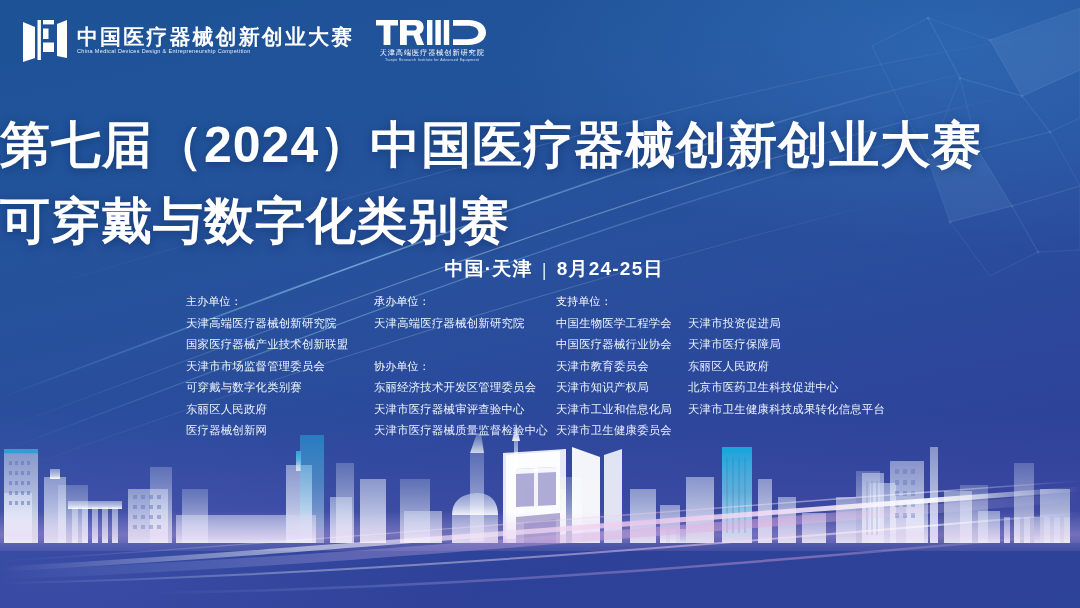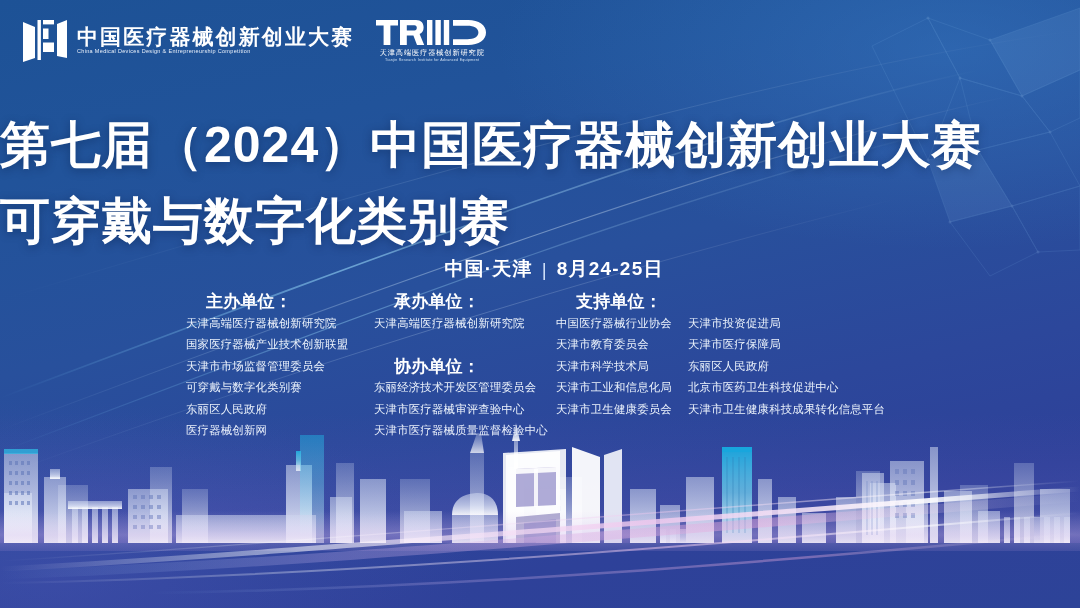--- a/index.html
+++ b/index.html
@@ -69,22 +69,22 @@
   .orgs{
     position:absolute;left:186px;top:291px;width:740px;
     display:flex;align-items:flex-start;
   }
   .col{display:flex;flex-direction:column;}
   .col-1{width:188px;}
   .col-2{width:182px;}
   .col-3{width:132px;}
   .col-4{width:auto;padding-top:21.5px;}
   .ohead{
-    font-size:17px;font-weight:bold;color:#ffffff;line-height:21.5px;
-    white-space:nowrap;letter-spacing:.2px;margin-left:20px;
+    font-size:11px;font-weight:normal;color:#ffffff;line-height:21.5px;
+    white-space:nowrap;letter-spacing:.2px;
   }
   .oitem{
     font-size:11.4px;color:#ecf3fc;line-height:21.5px;
     white-space:nowrap;letter-spacing:.2px;
   }
   .ogap{height:21.5px;}
 
   
   .skyline{position:absolute;left:0;right:0;bottom:0;height:215px;pointer-events:none;}
   .glow-sweep{position:absolute;inset:0;pointer-events:none;}
@@ -213,23 +213,24 @@
       <div class="oitem">天津高端医疗器械创新研究院</div>
       <div class="ogap"></div>
       <div class="ohead">协办单位：</div>
       <div class="oitem">东丽经济技术开发区管理委员会</div>
       <div class="oitem">天津市医疗器械审评查验中心</div>
       <div class="oitem">天津市医疗器械质量监督检验中心</div>
     </div>
 
     <div class="col col-3">
       <div class="ohead">支持单位：</div>
+      <div class="oitem">中国生物医学工程学会</div>
       <div class="oitem">中国医疗器械行业协会</div>
       <div class="oitem">天津市教育委员会</div>
-      <div class="oitem">天津市科学技术局</div>
+      <div class="oitem">天津市知识产权局</div>
       <div class="oitem">天津市工业和信息化局</div>
       <div class="oitem">天津市卫生健康委员会</div>
     </div>
 
     <div class="col col-4">
       <div class="oitem">天津市投资促进局</div>
       <div class="oitem">天津市医疗保障局</div>
       <div class="oitem">东丽区人民政府</div>
       <div class="oitem">北京市医药卫生科技促进中心</div>
       <div class="oitem">天津市卫生健康科技成果转化信息平台</div>

